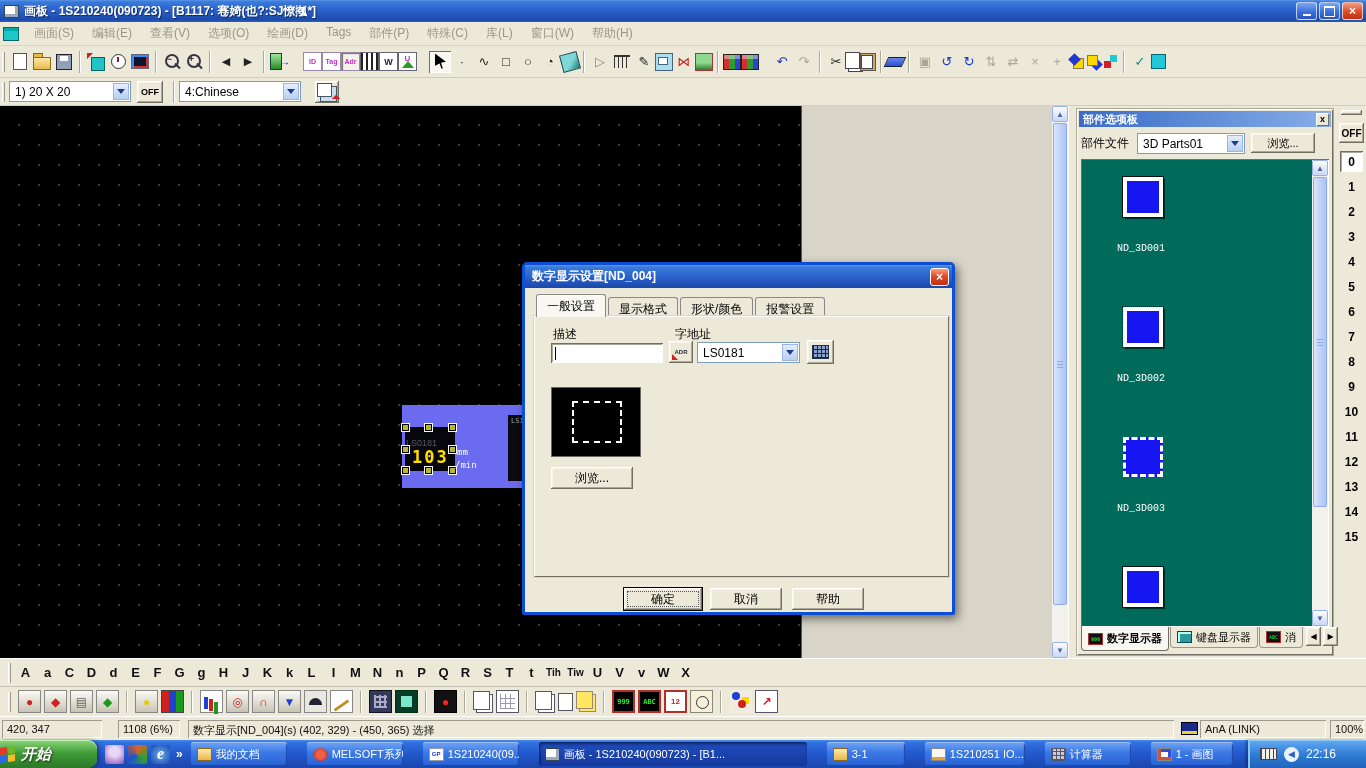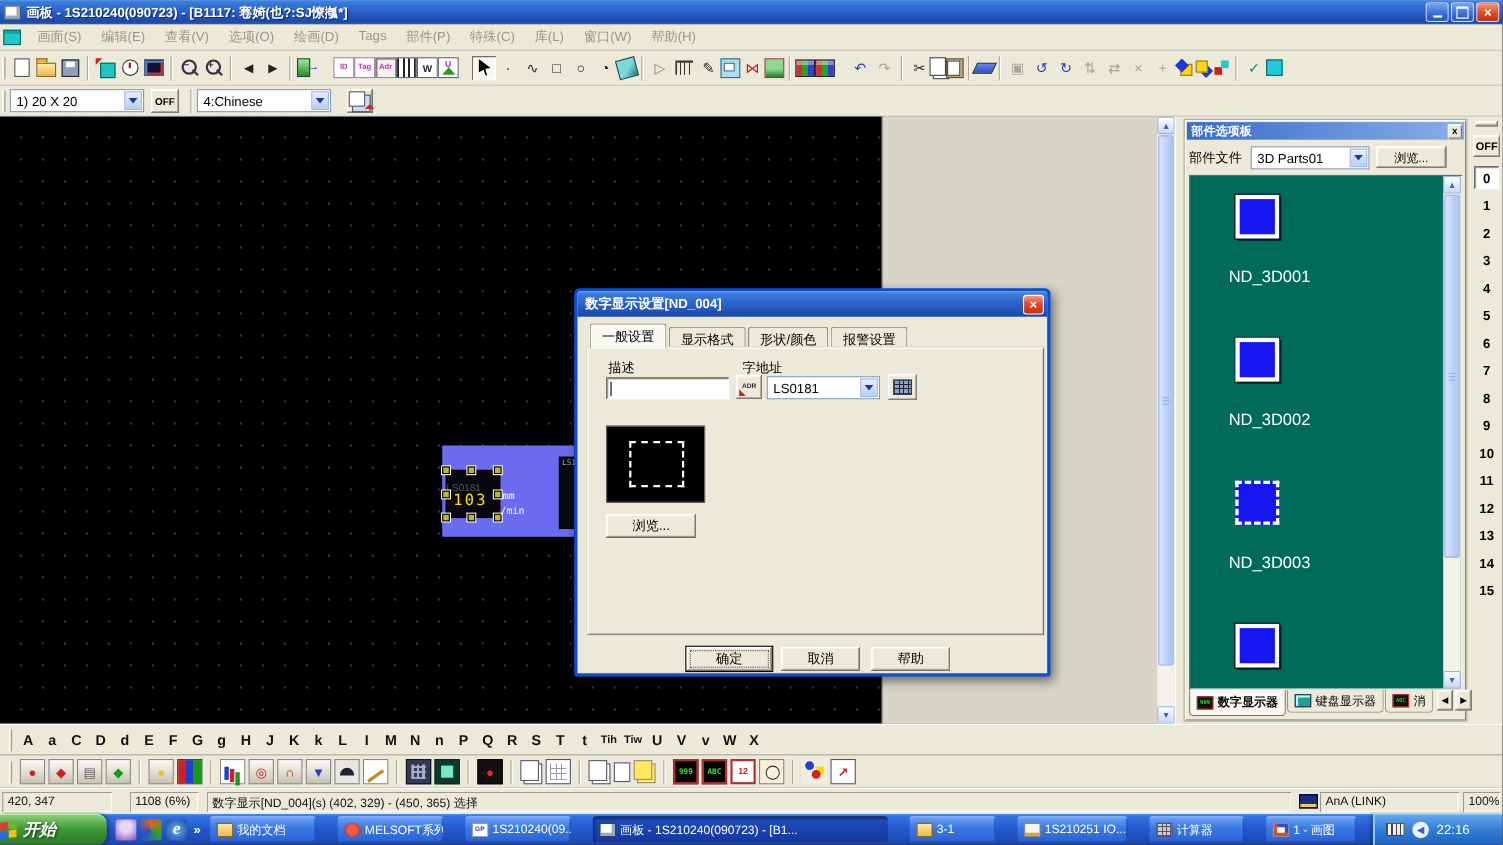--- a/index.html
+++ b/index.html
@@ -82,21 +82,21 @@
 #offbtn{width:26px;height:22px;font-size:9px;font-weight:bold;display:flex;align-items:center;justify-content:center;margin:0 6px}
 .ovl{width:24px;height:22px;position:relative;margin-left:14px}
 .ovl::before{content:"";position:absolute;left:2px;top:2px;width:13px;height:12px;background:#fff;border:1px solid #456;box-shadow:4px 4px 0 #cde,4px 4px 0 1px #456}
 .ovl::after{content:"";position:absolute;right:0;bottom:1px;border-top:6px solid #d02020;border-left:6px solid transparent;transform:rotate(-45deg)}
 
 #workspace{position:absolute;left:0;top:106px;width:1366px;height:552px;background:#d8d4c8}
 #canvas{position:absolute;left:0;top:0;width:802px;height:552px;background-color:#000;background-image:radial-gradient(#3c3c3c 1px,transparent 1.4px);background-size:20px 20px;background-position:9px 9px;border-right:1px solid #555}
 #blueRegion{position:absolute;left:402px;top:299px;width:120px;height:83px;background:#6b6bef}
 #numPart{position:absolute;left:3px;top:22px;width:50px;height:44px;background:#08080c}
 #numPart .addr{position:absolute;left:1px;top:11px;color:#565a68;font-size:9px;letter-spacing:0;white-space:nowrap}
-#numPart .digits{position:absolute;left:7px;top:20px;color:#ffe000;font-family:"DejaVu Sans Mono",monospace;font-weight:normal;font-size:14px;letter-spacing:2px}
+#numPart .digits{position:absolute;left:7px;top:20px;color:#ffe000;font-family:"DejaVu Sans Mono",monospace;font-weight:bold;font-size:17px;letter-spacing:2px}
 .hdl{position:absolute;width:7px;height:7px;background:#b8b832;border:1px solid #000;box-shadow:0 0 0 1px #fff}
 .unit{position:absolute;color:#fff;font-family:"DejaVu Sans Mono",monospace;font-size:9px;white-space:nowrap}
 #part2{position:absolute;right:0;top:10px;width:14px;height:66px;background:#0a0a10;color:#9aa;font-size:7px;line-height:8px;padding:2px 0 0 3px;font-family:"DejaVu Sans Mono",monospace}
 
 .vscroll{position:absolute;width:16px;background:#f2f1ec}
 .sbb{position:absolute;left:0;width:16px;height:16px;background:linear-gradient(#fdfdfb,#c7d8f4);border:1px solid #96b2ea;border-radius:2px;color:#4b64a8;font-size:8px;display:flex;align-items:center;justify-content:center}
 .sbt{position:absolute;left:1px;width:14px;background:linear-gradient(90deg,#d8e4fc,#aac4f2);border:1px solid #8cacec;border-radius:2px}
 .sbt::after{content:"";position:absolute;left:3px;right:3px;top:50%;height:1px;background:#8cacec;box-shadow:0 -3px 0 #8cacec,0 3px 0 #8cacec}
 
 #rightDock{position:absolute;left:1068px;top:0;width:298px;height:552px;background:#ece9d8;border-left:1px solid #fff}
@@ -106,21 +106,21 @@
 .palctl{position:absolute;left:4px;top:22px;right:4px;height:24px;display:flex;align-items:center}
 .palctl .lbl{font-size:12px;color:#000;margin-right:8px}
 .palctl .combo{width:108px}
 .palbrowse{width:64px;height:20px;margin-left:6px;font-size:11px;display:flex;align-items:center;justify-content:center}
 .pallist{position:absolute;left:4px;top:50px;width:248px;height:468px;background:#006a5b;box-shadow:inset 1px 1px 0 #716f64,inset -1px -1px 0 #fff}
 .pitem{position:absolute;left:0;width:226px;display:flex;flex-direction:column;align-items:flex-start}
 .pic{width:40px;height:40px;background:#1616f2;margin-left:42px}
 .pic.s1,.pic.s4{border:4px solid #fff;outline:1px solid #111;box-shadow:2px 2px 0 rgba(0,0,0,.55)}
 .pic.s2{border:4px solid #fff;outline:1px dotted #111;box-shadow:2px 2px 0 rgba(0,0,0,.55)}
 .pic.s3{border:3px dashed #fff}
-.plab{color:#fff;font-size:15px;font-family:Liberation Sans, sans-serif;margin:26px 0 0 36px}
+.plab{color:#fff;font-size:10px;font-family:Liberation Mono, monospace;margin:26px 0 0 36px}
 .paltabs{position:absolute;left:4px;bottom:3px;height:25px;display:flex;align-items:flex-start}
 .ptab{height:21px;display:flex;align-items:center;gap:4px;padding:0 6px;font-size:11px;color:#000;background:#ece9d8;border:1px solid #9a9789;border-top:none;border-radius:0 0 4px 4px;margin-right:1px;white-space:nowrap}
 .ptab.active{background:#f8f7f1;height:24px;font-weight:bold;border-color:#716f64}
 .pti{width:15px;height:12px;flex:none;display:flex;align-items:center;justify-content:center;font-size:5px;font-family:"DejaVu Sans Mono",monospace}
 .pti.numeric-display-icon{background:#111;border:1px solid #b03030;color:#2e2}
 .pti.keyboard-display-icon{background:#2a9a9a;border:1px solid #145;box-shadow:inset 2px 2px 0 #bfe}
 .pti.message-display-icon{background:#111;border:1px solid #b03030;color:#2e2}
 .ptarr{width:15px;height:19px;font-size:8px;display:flex;align-items:center;justify-content:center;margin-left:2px}
 
 .statecol{position:absolute;left:270px;top:4px;width:25px}

